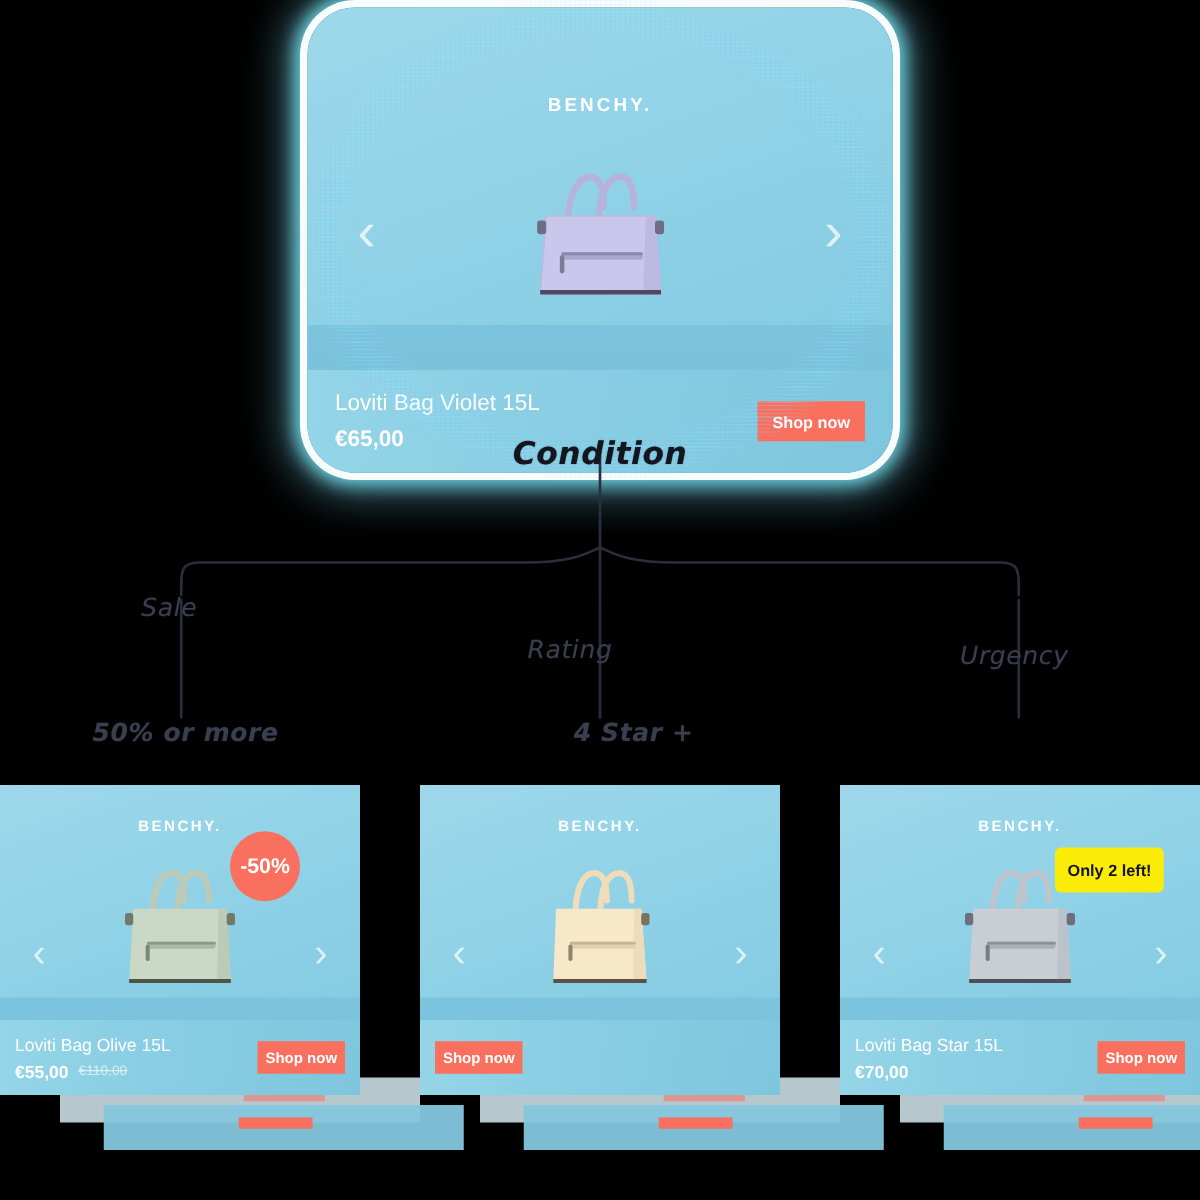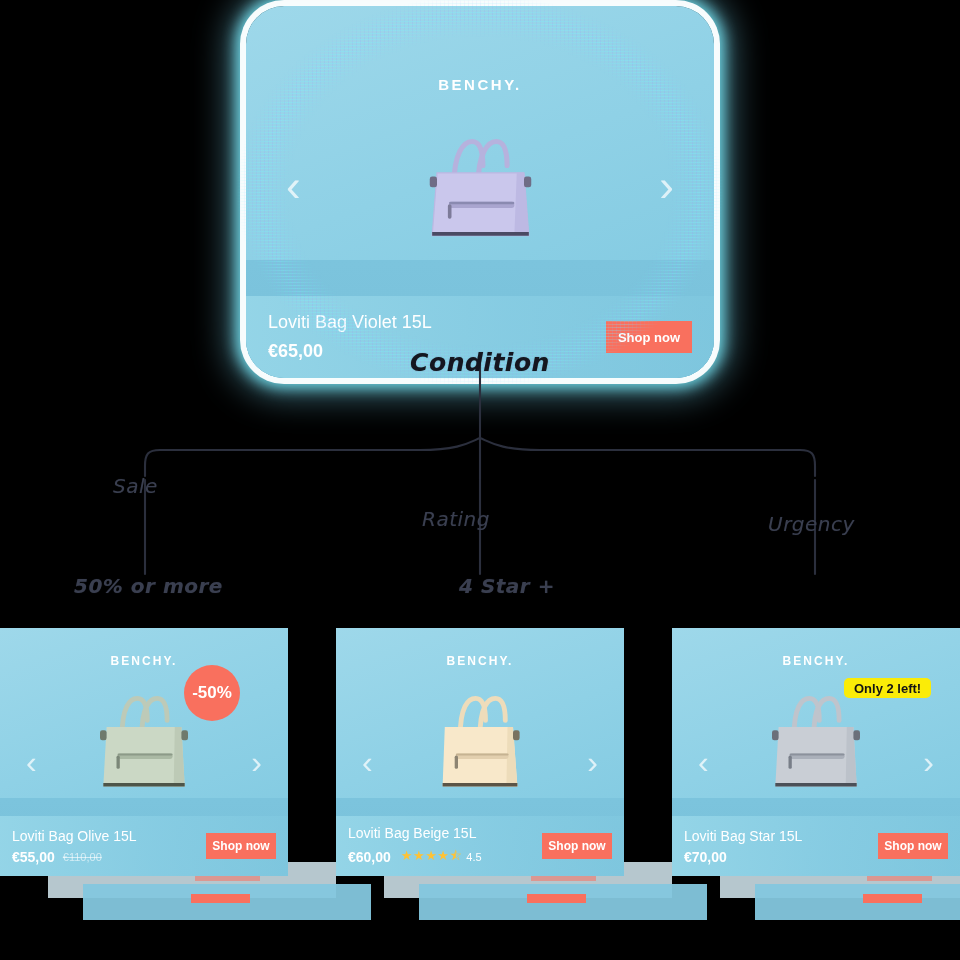--- a/index.html
+++ b/index.html
@@ -308,28 +308,20 @@
         <rect x="38" y="74" width="48" height="2" rx="1" fill="#c6b392"></rect>
         <rect x="37" y="76" width="3" height="12" rx="1.4" fill="#8d8472"></rect>
         <path d="M26 101 L94 101 L94 104 L26 104 Z" fill="#5b5446"></path>
       </svg>
     </div>
 
     <div class="arrow left">‹</div>
     <div class="arrow right">›</div>
 
     <div class="infobar">
-      <div class="infotext">
-        <div class="pname">Loviti Bag Beige 15L</div>
-        <div class="priceline">
-          <span class="price">€60,00</span>
-          <span class="stars">★★★★⯪</span>
-          <span class="ratingnum">4.5</span>
-        </div>
-      </div>
       <button class="shopbtn">Shop now</button>
     </div>
   </div>
 
   <div class="card bottom-card" id="card-urgency">
     <div class="brand">BENCHY.</div>
     <div class="stage-floor"></div>
 
     <div class="bagwrap">
       <svg class="bag" width="132" height="132" viewBox="0 0 120 120" aria-hidden="true">
@@ -341,21 +333,21 @@
         <path d="M94 50 L97 104 L87 104 L88 50 Z" fill="#bcc2ca"></path>
         <rect x="20" y="53" width="6" height="9" rx="2" fill="#6b707a"></rect>
         <rect x="94" y="53" width="6" height="9" rx="2" fill="#6b707a"></rect>
         <rect x="36" y="74" width="50" height="5" rx="2.2" fill="#aab0ba"></rect>
         <rect x="36" y="74" width="50" height="2" rx="1" fill="#8b919c"></rect>
         <rect x="35" y="76" width="3" height="12" rx="1.4" fill="#787e88"></rect>
         <path d="M23 101 L97 101 L97 104 L23 104 Z" fill="#4b5058"></path>
       </svg>
     </div>
 
-    <div class="badge-urgency" style="left:172px;top:50px;height:20px;padding:0 10px;font-size:13px;">Only 2 left!</div>
+    <div class="badge-urgency" style="left:172px;top:50px;height:36px;padding:0 10px;font-size:13px;">Only 2 left!</div>
 
     <div class="arrow left">‹</div>
     <div class="arrow right">›</div>
 
     <div class="infobar">
       <div class="infotext">
         <div class="pname">Loviti Bag Star 15L</div>
         <div class="priceline">
           <span class="price">€70,00</span>
         </div>

